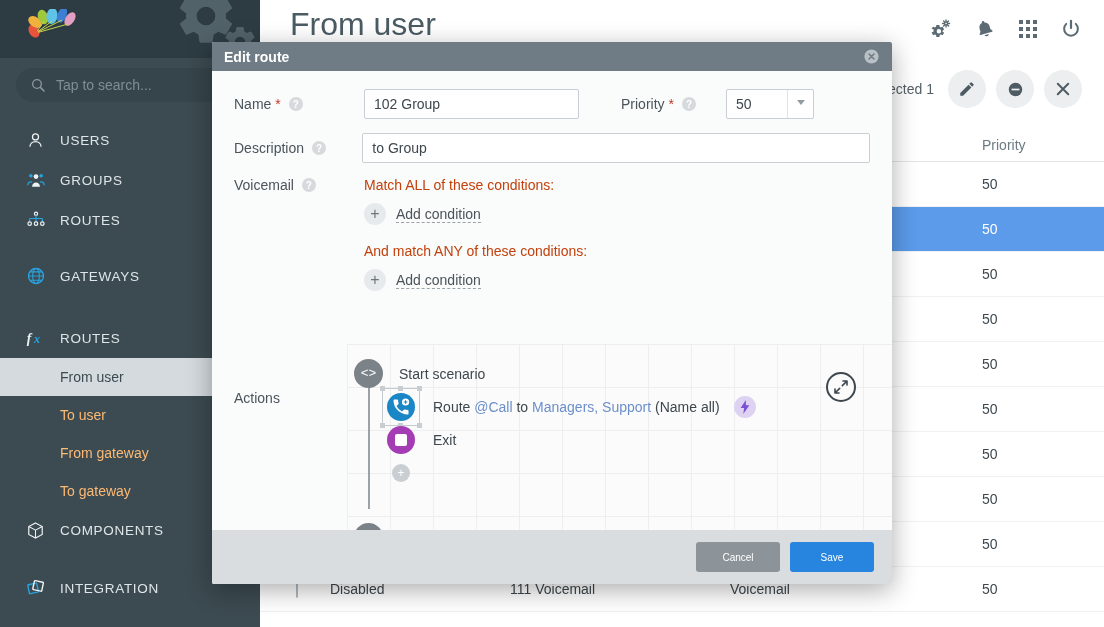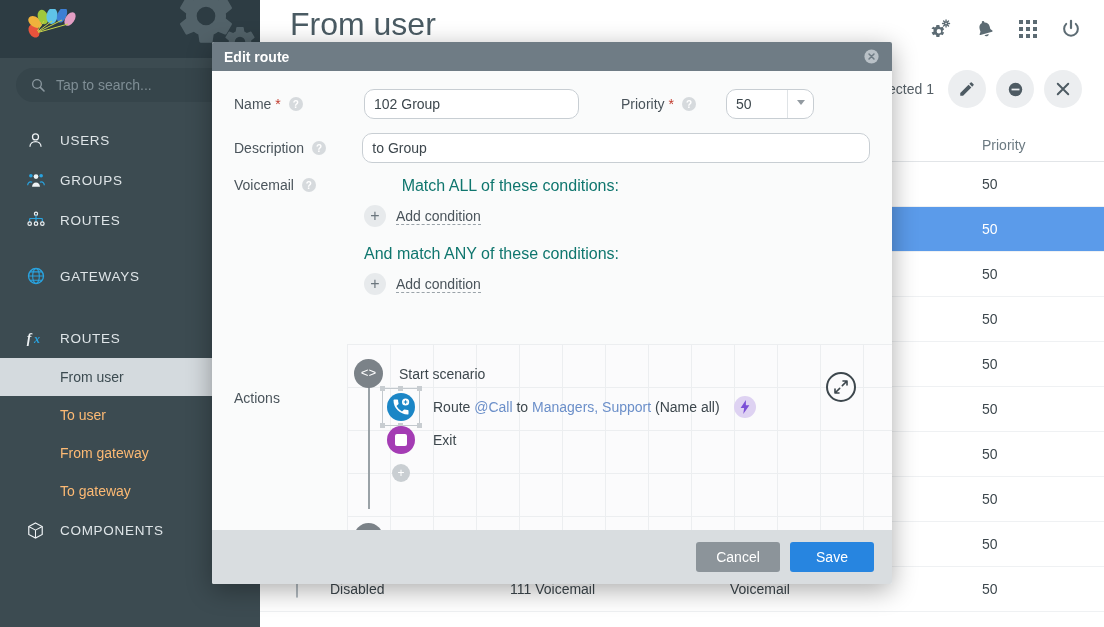--- a/index.html
+++ b/index.html
@@ -110,48 +110,48 @@
   }
   .dlg-close { margin-left: auto; cursor: pointer; display: flex; }
   .dlg-body { flex: 1; background: #fafbfb; padding: 18px 22px 0 22px; overflow: hidden; position: relative; }
   .dlg-foot {
     height: 54px; background: #d9dde0; flex: none;
     display: flex; align-items: center; justify-content: flex-end;
     padding-right: 18px; gap: 10px;
   }
   .btn {
     min-width: 84px; height: 30px; border: none; border-radius: 3px;
-    font-size: 14px; cursor: pointer; font-family: inherit;
+    font-size: 10px; cursor: pointer; font-family: inherit;
   }
   .btn-cancel { background: #8c949a; color: #fff; }
   .btn-save { background: #2785e0; color: #fff; }
 
   .frm-row { display: flex; align-items: center; margin-bottom: 14px; }
   .lbl { font-size: 14px; color: #4a545b; display: flex; align-items: center; }
   .lbl .req { color: #c0392b; margin-left: 4px; }
   .help {
     width: 14px; height: 14px; border-radius: 50%;
     background: #d6dadd; color: #fff; font-size: 10px;
     display: inline-flex; align-items: center; justify-content: center;
     margin-left: 8px; cursor: pointer; font-weight: bold;
   }
   .inp {
     height: 28px; border: 1px solid #c8ced3; background: #fff;
     font-size: 14px; color: #3d474d; padding: 14px 9px;
-    font-family: inherit; border-radius: 10px;
+    font-family: inherit; border-radius: 2px;
   }
   .sel-wrap { position: relative; width: 88px; }
   .sel-wrap .caret {
     position: absolute; right: 9px; top: 11px;
     width: 0; height: 0; border-left: 4px solid transparent;
     border-right: 4px solid transparent; border-top: 5px solid #939ba1;
   }
   .sel-wrap .divline { position: absolute; right: 26px; top: 1px; bottom: 1px; width: 1px; background: #dfe3e6; }
 
-  .cond-title { font-size: 16px; color: #0f766e; margin-bottom: 10px; text-align: right; }
+  .cond-title { font-size: 14px; color: #c2410c; margin-bottom: 10px; }
   .add-row { display: flex; align-items: center; margin-bottom: 18px; }
   .plus-btn {
     width: 22px; height: 22px; border-radius: 50%; background: #e7eaec;
     color: #6b767d; display: flex; align-items: center; justify-content: center;
     font-size: 16px; line-height: 1; cursor: pointer; flex: none;
   }
   .add-link {
     margin-left: 10px; font-size: 14px; color: #4a545b;
     border-bottom: 1px dashed #9aa3a9; cursor: pointer;
   }
@@ -316,20 +316,29 @@
       <div class="nav-item">
         <span class="ico">
           <svg width="19" height="19" viewBox="0 0 24 24">
               <path d="M12 2.5 20.5 7v10L12 21.5 3.5 17V7z" fill="none" stroke="#eef2f4" stroke-width="1.5"></path>
               <path d="M12 11.5 20.5 7M12 11.5 3.5 7M12 11.5v10" fill="none" stroke="#eef2f4" stroke-width="1.3"></path>
             </svg>
         </span>
         <span>COMPONENTS</span>
       </div>
       <div style="height:18px"></div>
+      <div class="nav-item">
+        <span class="ico">
+          <svg width="20" height="20" viewBox="0 0 24 24">
+              <rect x="3" y="7" width="11" height="11" rx="1" fill="none" stroke="#29a3e0" stroke-width="1.7" transform="rotate(-12 8.5 12.5)"></rect>
+              <rect x="9" y="4" width="11" height="11" rx="1" fill="none" stroke="#eef2f4" stroke-width="1.7" transform="rotate(12 14.5 9.5)"></rect>
+            </svg>
+        </span>
+        <span>INTEGRATION</span>
+      </div>
     </div>
   </div>
 
   <div class="main">
     <div class="page-title">From user</div>
 
     <div class="topbar">
       <span class="ticon">
         <svg width="22" height="22" viewBox="0 0 24 24">
             <path fill="#5c6b73" d="M10.6 14.6c.04-.3.06-.6.06-.9s-.02-.6-.06-.9l1.6-1.25a.37.37 0 0 0 .09-.48l-1.52-2.62a.38.38 0 0 0-.46-.17l-1.89.76a5.5 5.5 0 0 0-1.28-.74l-.29-2a.37.37 0 0 0-.37-.32h-3a.37.37 0 0 0-.37.32l-.29 2c-.46.19-.89.44-1.28.74l-1.89-.76a.38.38 0 0 0-.46.17L-2.3 10.07a.37.37 0 0 0 .9.48l1.6 1.25c-.3.3-.5.6-.5.9s.2.6.5.9l-1.6 1.25a.37.37 0 0 0-.9.48l1.52 2.62c.11.18.33.26.46.17l1.89-.76c.39.3.82.55 1.28.74l.29 2c.3.18.19.32.37.32h3c.18 0 .34-.14.37-.32l.29-2c.46-.19.89-.45 1.28-.74l1.89.76c.17.06.36 0 .46-.17l1.52-2.62a.37.37 0 0 0-.09-.48zM6.2 16.3a2.65 2.65 0 1 1 2.65-2.65 2.65 2.65 0 0 1-2.65 2.65z" transform="translate(4 2) scale(.92)"></path>

